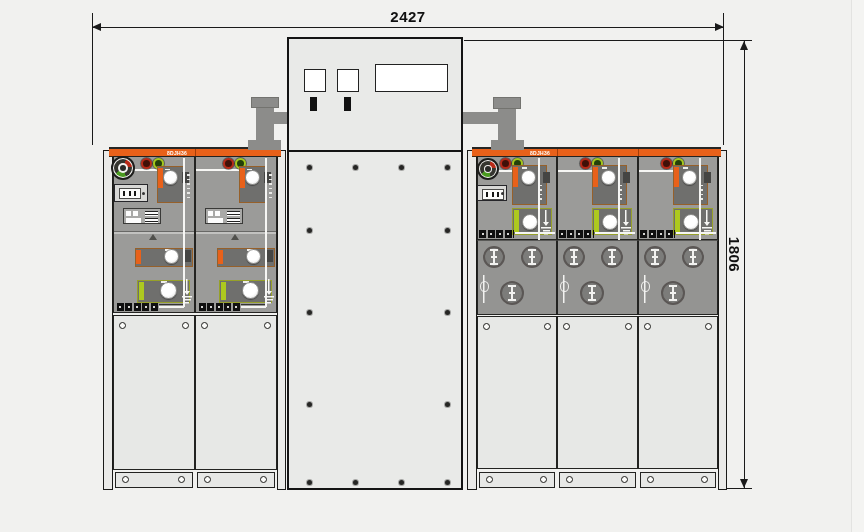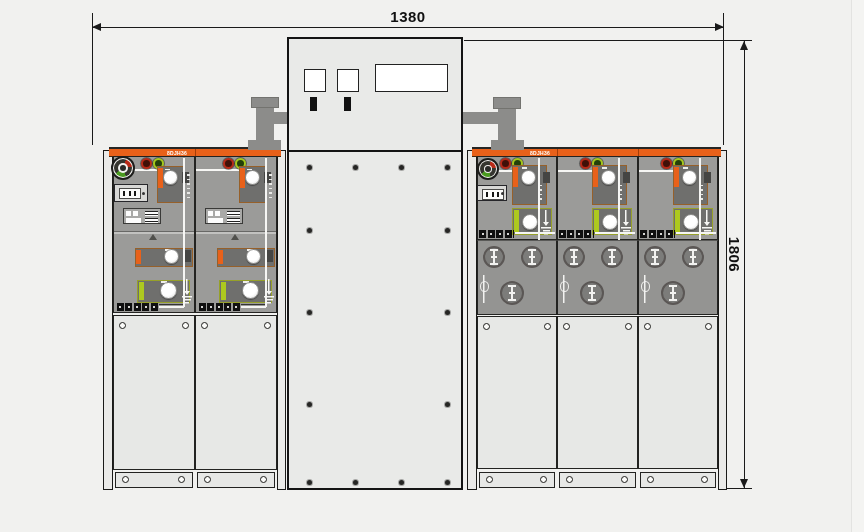--- a/index.html
+++ b/index.html
@@ -85,21 +85,21 @@
 <body>
 
 <div class="page">
 
   <div>
     <div class="abs ink" style="left:92px;top:13px;width:1px;height:132px"></div>
     <div class="abs ink" style="left:723px;top:13px;width:1px;height:132px"></div>
     <div class="abs ink" style="left:92px;top:27px;width:632px;height:1px"></div>
     <span class="arr left" style="left:92px;top:23px"></span>
     <span class="arr right" style="left:715px;top:23px"></span>
-    <div class="dim-label" style="left:360px;top:8px;width:96px">1380</div>
+    <div class="dim-label" style="left:360px;top:8px;width:96px">2427</div>
   </div>
 
   <div>
     <div class="abs ink" style="left:464px;top:40px;width:288px;height:1px"></div>
     <div class="abs ink" style="left:727px;top:488px;width:25px;height:1px"></div>
     <div class="abs ink" style="left:744px;top:41px;width:1px;height:447px"></div>
     <span class="arr up" style="left:740px;top:41px"></span>
     <span class="arr down" style="left:740px;top:479px"></span>
     <div class="dim-label" style="left:704px;top:246px;width:60px;transform:rotate(90deg)">1806</div>
   </div>

